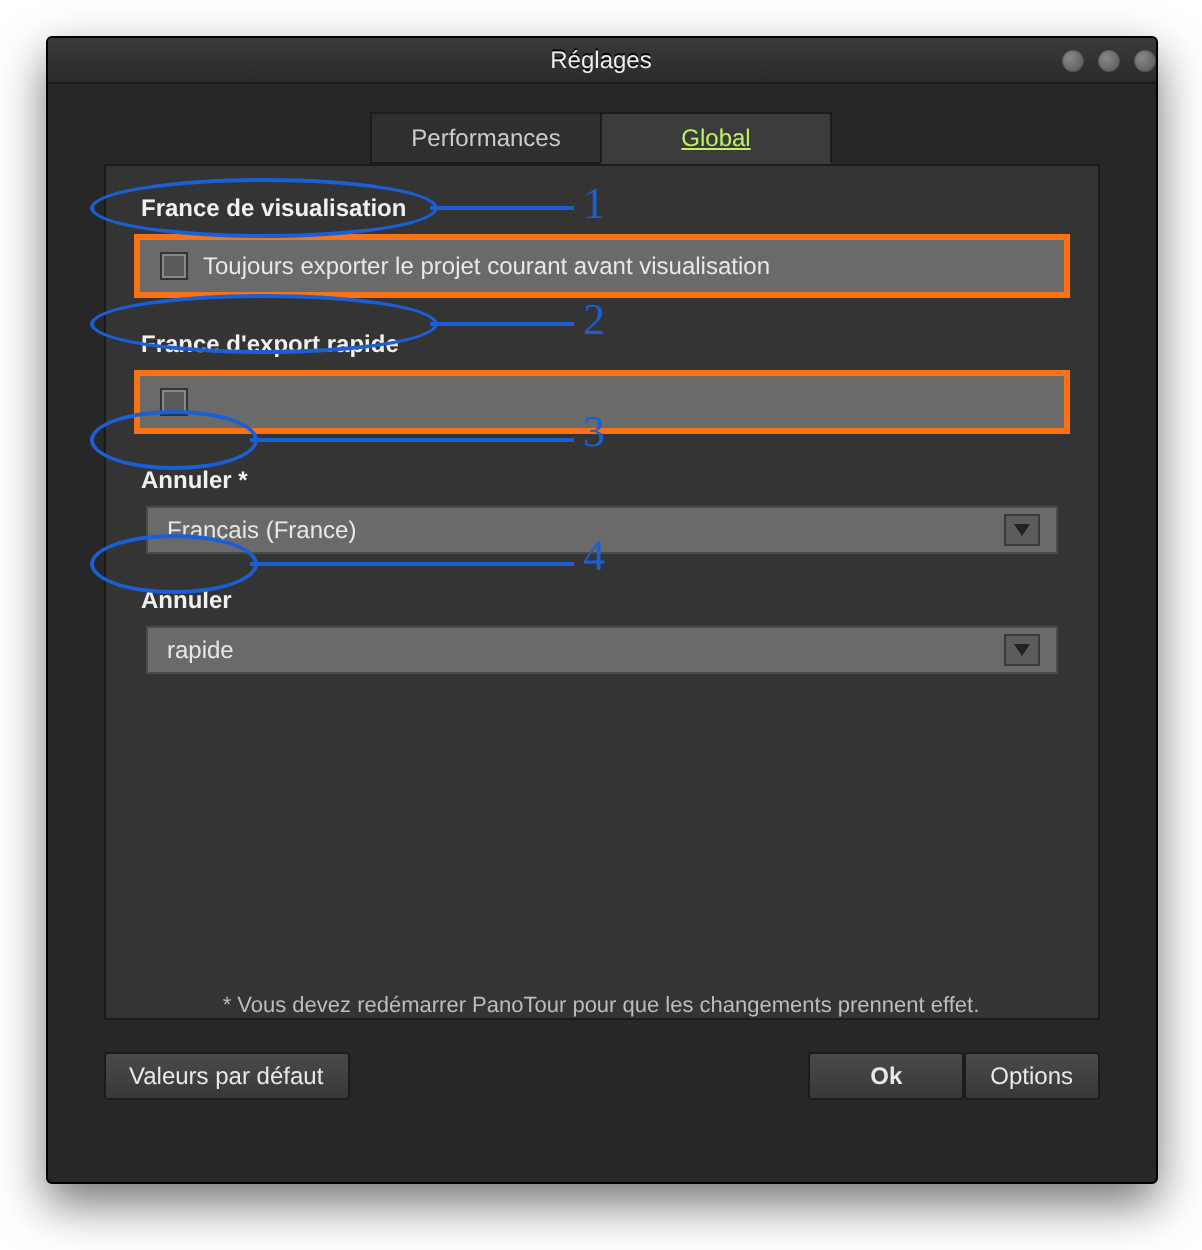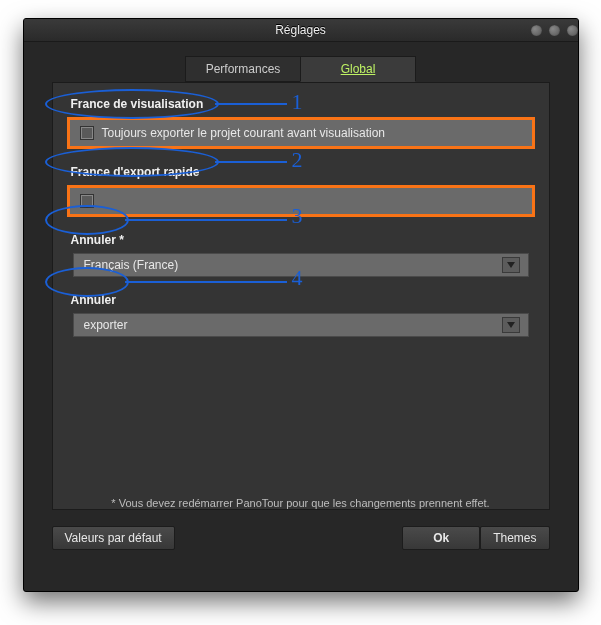--- a/index.html
+++ b/index.html
@@ -226,21 +226,21 @@
         <span class="sel-arrow">
           <svg width="8" height="6">
               <polygon points="0,0 8,0 4,6" fill="#222"></polygon>
             </svg>
         </span>
       </div>
 
       
       <div class="ghead">Annuler</div>
       <div class="select">
-        <span>exporter</span>
+        <span>rapide</span>
         <span class="sel-arrow">
           <svg width="8" height="6">
               <polygon points="0,0 8,0 4,6" fill="#222"></polygon>
             </svg>
         </span>
       </div>
 
       <div class="footnote">* Vous devez redémarrer PanoTour pour que les changements prennent effet.</div>
 
       
@@ -258,18 +258,18 @@
 
       <div class="ellipse" style="left:-8px; top:184px; width:80px; height:26px;"></div>
       <div class="leader" style="left:72px; top:198px; width:162px;"></div>
       <div class="anno" style="left:239px; top:182px;">4</div>
     </div>
 
     <div class="btnrow">
       <div class="btn">Valeurs par défaut</div>
       <div class="right">
         <div class="btn primary">Ok</div>
-        <div class="btn">Themes</div>
+        <div class="btn">Options</div>
       </div>
     </div>
 
   </div>
 </div>
 
 </body></html>

